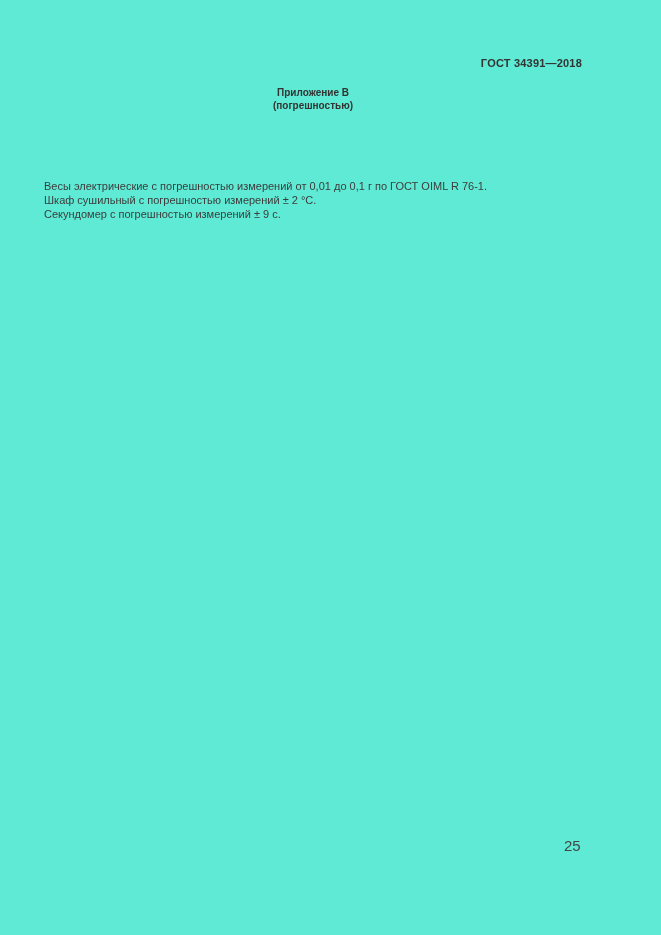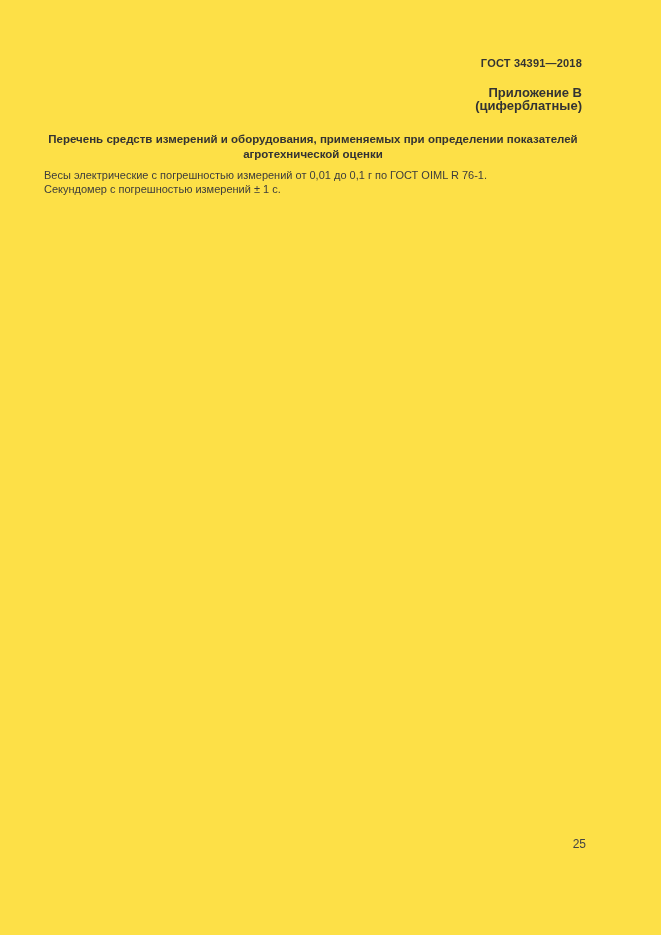--- a/index.html
+++ b/index.html
@@ -8,92 +8,92 @@
     height: 935px;
     background: #ffffff;
     font-family: "Liberation Sans", sans-serif;
     color: #3a3a3a;
     overflow: hidden;
   }
   .page {
     position: relative;
     width: 661px;
     height: 935px;
-    background: #fde047;
+    background: #5eead4;
   }
   .doc-header {
     position: absolute;
     top: 57px;
     left: 44px;
     width: 538px;
     text-align: right;
     font-size: 11px;
     font-weight: bold;
     letter-spacing: 0.2px;
     color: #333333;
   }
   .appendix {
     position: absolute;
     top: 86px;
     left: 44px;
     width: 538px;
-    text-align: right;
-    font-size: 13px;
+    text-align: center;
+    font-size: 10px;
     font-weight: bold;
     line-height: 13px;
     color: #333333;
   }
   .doc-heading {
     position: absolute;
     top: 132px;
     left: 34px;
     width: 558px;
     text-align: center;
     font-size: 11.5px;
     font-weight: bold;
     line-height: 15px;
     color: #333333;
   }
   .instrument-list {
     position: absolute;
-    top: 168px;
+    top: 179px;
     left: 44px;
     width: 560px;
     font-size: 11px;
     line-height: 14.2px;
     color: #3c3c3c;
   }
   .instrument-list p {
     margin: 0;
     white-space: nowrap;
   }
   .page-number {
     position: absolute;
     top: 837px;
     left: 564px;
     width: 22px;
-    text-align: right;
-    font-size: 12px;
+    text-align: left;
+    font-size: 15px;
     color: #444444;
   }
 </style>
 </head>
 <body>
 
 <div class="page">
 
   <div class="doc-header">ГОСТ 34391—2018</div>
 
   <div class="appendix">
     <div>Приложение В</div>
-    <div>(циферблатные)</div>
+    <div>(погрешностью)</div>
   </div>
 
-  <div class="doc-heading">Перечень средств измерений  и оборудования, применяемых при определении показателей агротехнической оценки</div>
 
   <div class="instrument-list">
     <p>Весы электрические с погрешностью измерений от 0,01 до 0,1 г по ГОСТ OIML R 76-1.</p>
-    <p>Секундомер с погрешностью измерений ± 1 с.</p>
+    <p>Шкаф сушильный с погрешностью измерений ± 2 °С.</p>
+    <p>Секундомер с погрешностью измерений ± 9 с.</p>
   </div>
 
   <div class="page-number">25</div>
 
 </div>
 
 </body></html>

